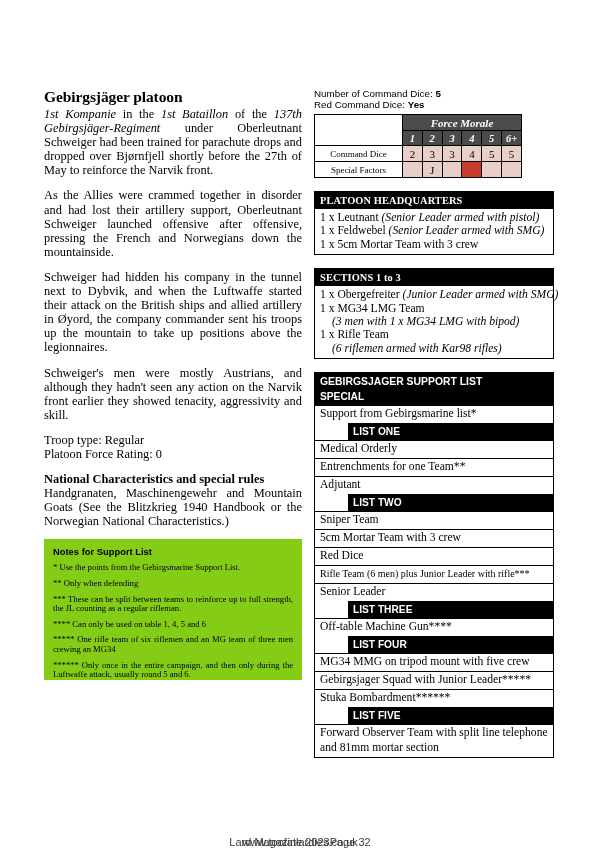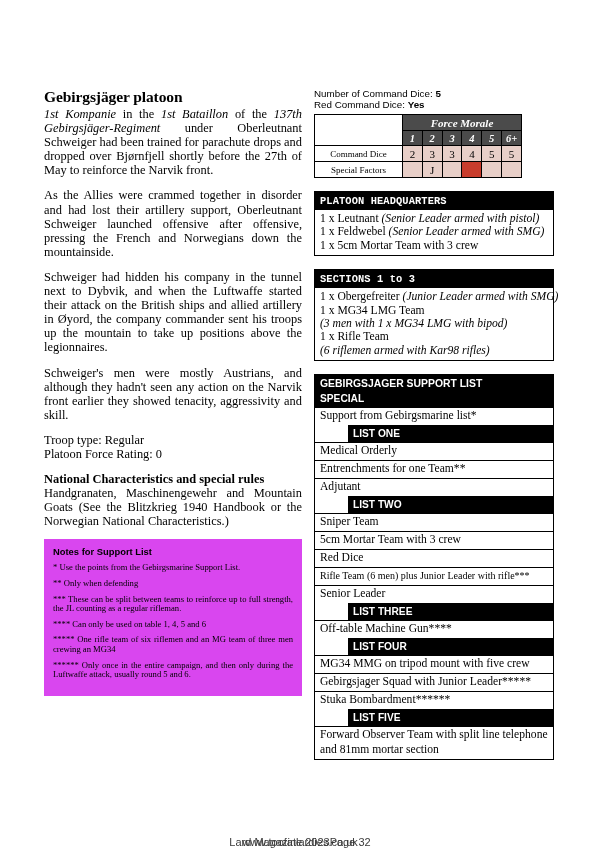--- a/index.html
+++ b/index.html
@@ -45,23 +45,23 @@
     line-height:14.1px;
     margin:0 0 11px 0;
   }
   .nat-head{
     font-size:12.4px;
     line-height:14.1px;
     font-weight:bold;
     margin:0;
   }
   .notes-box{
-    background:#d946ef;
+    background:#84cc16;
     margin-top:11px;
-    padding:7px 9px 16px 9px;
+    padding:7px 9px 0 9px;
     box-sizing:border-box;
   }
   .notes-title{
     font-family:"Liberation Sans", sans-serif;
     font-size:9.4px;
     font-weight:bold;
     margin:0 0 6px 0;
   }
   .note{
     font-size:8.6px;
@@ -129,36 +129,36 @@
 
   .blk{
     margin-top:13px;
     border:1.4px solid #000;
     background:#fff;
     box-sizing:border-box;
     width:240px;
   }
   .blk-head{
     background:#000;color:#fff;
-    font-family:Liberation Mono, monospace;
+    font-family:Liberation Serif, serif;
     font-weight:bold;
     font-size:10.4px;
     padding:3px 5px 3px 5px;
     letter-spacing:0.1px;
   }
   .blk-body{
     padding:2px 5px 3px 5px;
   }
   .blk-body .ln{
     font-size:11.6px;
     line-height:13.4px;
     white-space:nowrap;
   }
   .blk-body .ln i{font-style:italic;}
-  .blk-body .ln.ital{font-style:italic;}
+  .blk-body .ln.ital{font-style:italic;margin-left:12px;}
 
   
   .sup{
     margin-top:13px;
     width:240px;
     border:1.4px solid #000;
     box-sizing:border-box;
     background:#fff;
   }
   .sup-head{

